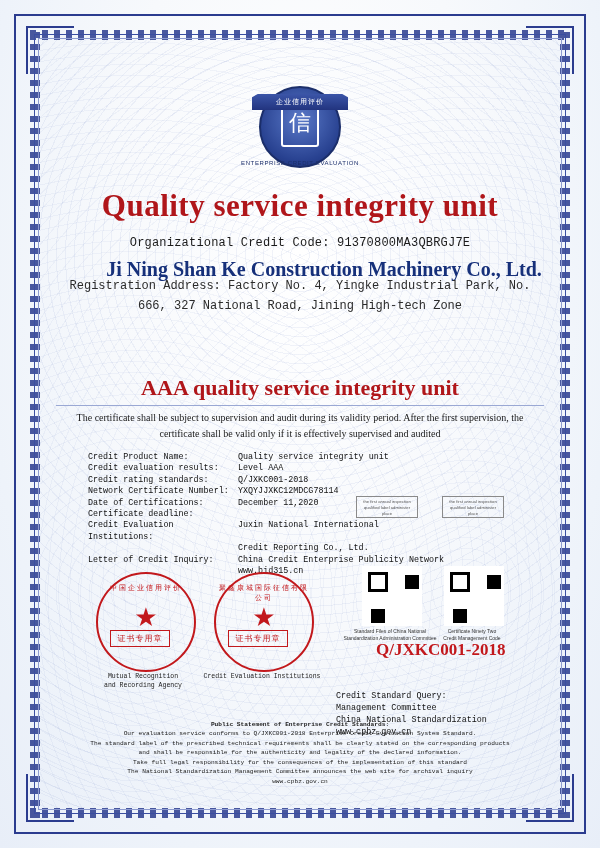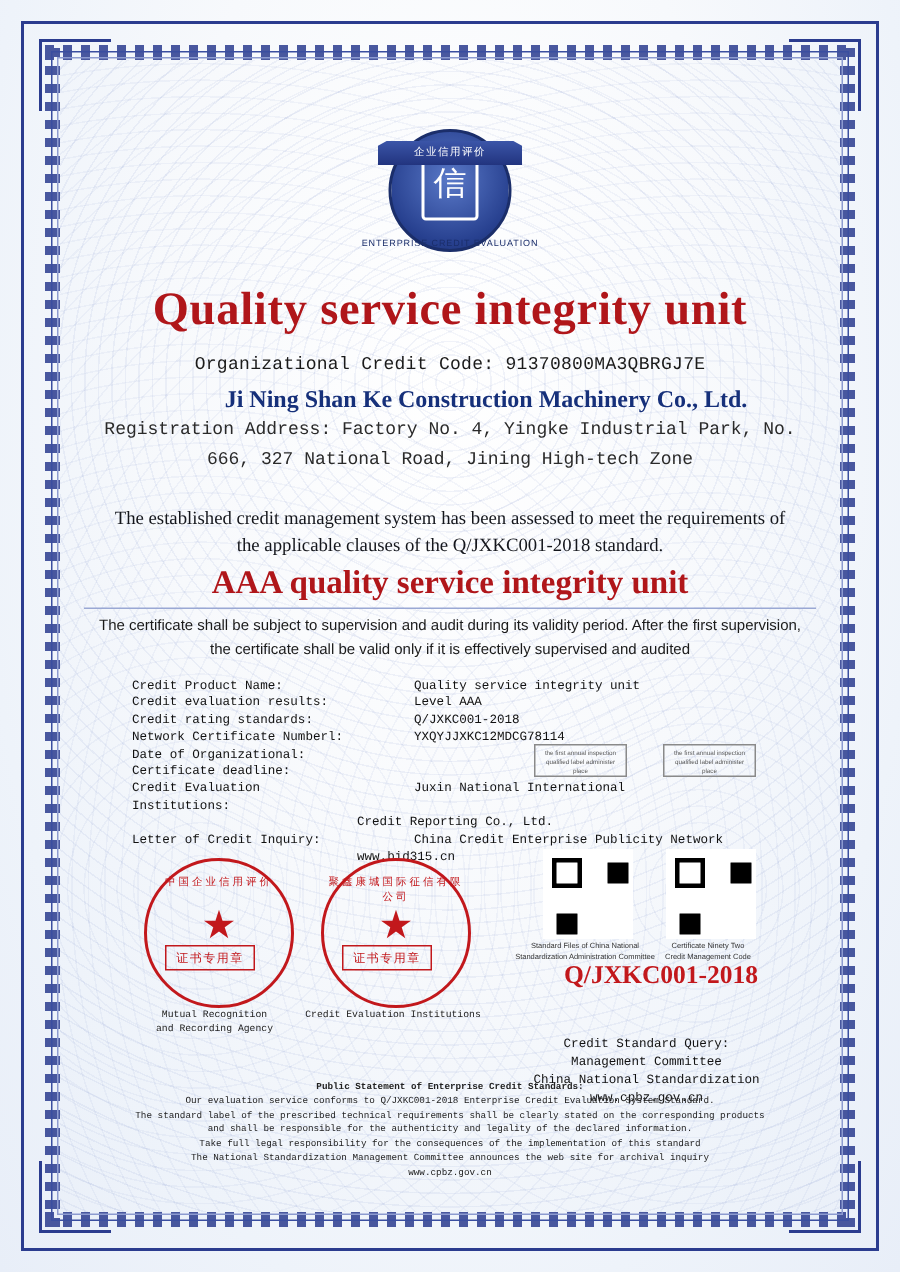--- a/index.html
+++ b/index.html
@@ -93,49 +93,49 @@
   .title{
     position:absolute;left:0;right:0;top:188px;text-align:center;
     font-size:31px;font-weight:bold;color:#b0161a;letter-spacing:.5px;
   }
   .code-line{
     position:absolute;left:0;right:0;top:236px;text-align:center;
     font-size:12px;color:#1a1a1a;font-family:"Liberation Mono", monospace;letter-spacing:.2px;
   }
   .company{
     position:absolute;left:0;right:0;top:258px;text-align:center;
-    font-size:16px;font-weight:bold;color:#16307a;margin-left:48px;
+    font-size:20px;font-weight:bold;color:#16307a;margin-left:48px;
   }
   .address{
     position:absolute;left:66px;right:66px;top:276px;text-align:center;
     font-size:12px;color:#2a2a2a;line-height:20px;font-family:"Liberation Mono", monospace;
   }
   .statement{
     position:absolute;left:70px;right:70px;top:336px;text-align:center;
     font-size:12.5px;color:#14161c;line-height:18px;
   }
   .grade{
     position:absolute;left:0;right:0;top:375px;text-align:center;
     font-size:22px;font-weight:bold;color:#b0161a;
   }
   .supervision{
     position:absolute;left:58px;right:58px;top:410px;text-align:center;
-    font-size:10px;color:#1a1a1a;line-height:16px;font-family:Liberation Sans, sans-serif;
+    font-size:10px;color:#1a1a1a;line-height:16px;font-family:Liberation Serif, serif;
   }
   .rule{
     position:absolute;left:56px;right:56px;top:405px;height:1px;background:#9aa8d4;
   }
 
   
   .details{
     position:absolute;left:88px;top:452px;width:430px;
     font-size:8.4px;line-height:11.4px;color:#111;
     font-family:"Liberation Mono", monospace;
   }
-  .drow{display:flex;gap:38px;}
+  .drow{display:flex;}
   .dlabel{width:150px;flex:none;}
   .dvalue{flex:1;}
   .dsub{margin-left:150px;}
 
   
   .stamp{
     position:absolute;width:96px;height:96px;border-radius:50%;
     border:2.5px solid #c2181c;
   }
   .stamp .star{
@@ -185,21 +185,21 @@
     font-family:"Liberation Sans", sans-serif;text-align:center;
   }
 
   
   .stdno{
     position:absolute;right:74px;top:640px;width:150px;text-align:left;
     color:#c2181c;font-size:17px;font-weight:bold;line-height:20px;
     font-family:"Liberation Serif", serif;
   }
   .query{
-    position:absolute;right:74px;top:690px;width:190px;text-align:center;
+    position:absolute;right:74px;top:690px;width:190px;text-align:left;
     font-size:8.4px;color:#111;line-height:12px;font-family:"Liberation Mono", monospace;
   }
 
   
   .footer{
     position:absolute;left:90px;right:90px;bottom:62px;text-align:center;
     font-size:6.2px;color:#222;line-height:9.5px;font-family:"Liberation Mono", monospace;
   }
   .footer .fhead{font-weight:bold;}
 </style>
@@ -223,21 +223,20 @@
     <div class="inner-sq"></div>
     <div class="inner-glyph">信</div>
     <div class="banner">企业信用评价</div>
     <div class="arc-text">ENTERPRISE CREDIT EVALUATION</div>
   </div>
 
   <div class="title">Quality service integrity unit</div>
   <div class="code-line">Organizational Credit Code: 91370800MA3QBRGJ7E</div>
   <div class="company">Ji Ning Shan Ke Construction Machinery Co., Ltd.</div>
   <div class="address">Registration Address: Factory No. 4, Yingke Industrial Park, No. 666, 327 National Road, Jining High-tech Zone</div>
-  <div class="statement">The established credit management system has been assessed to meet the requirements of the applicable clauses of the Q/JXKC001-2018 standard.</div>
   <div class="grade">AAA quality service integrity unit</div>
   <div class="rule"></div>
   <div class="supervision">The certificate shall be subject to supervision and audit during its validity period. After the first supervision, the certificate shall be valid only if it is effectively supervised and audited</div>
 
   <div class="details">
     <div class="drow">
       <div class="dlabel">Credit Product Name:</div>
       <div class="dvalue">Quality service integrity unit</div>
     </div>
     <div class="drow">
@@ -246,21 +245,22 @@
     </div>
     <div class="drow">
       <div class="dlabel">Credit rating standards:</div>
       <div class="dvalue">Q/JXKC001-2018</div>
     </div>
     <div class="drow">
       <div class="dlabel">Network Certificate Numberl:</div>
       <div class="dvalue">YXQYJJXKC12MDCG78114</div>
     </div>
     <div class="drow">
-      <div class="dlabel">Date of Organizational:</div>
+      <div class="dlabel">Date of Certifications:</div>
+      <div class="dvalue">December 11,2020</div>
     </div>
     <div class="drow">
       <div class="dlabel">Certificate deadline:</div>
     </div>
     <div class="drow">
       <div class="dlabel">Credit Evaluation Institutions:</div>
       <div class="dvalue">Juxin National International</div>
     </div>
     <div class="dsub">Credit Reporting Co., Ltd.</div>
     <div class="drow">

